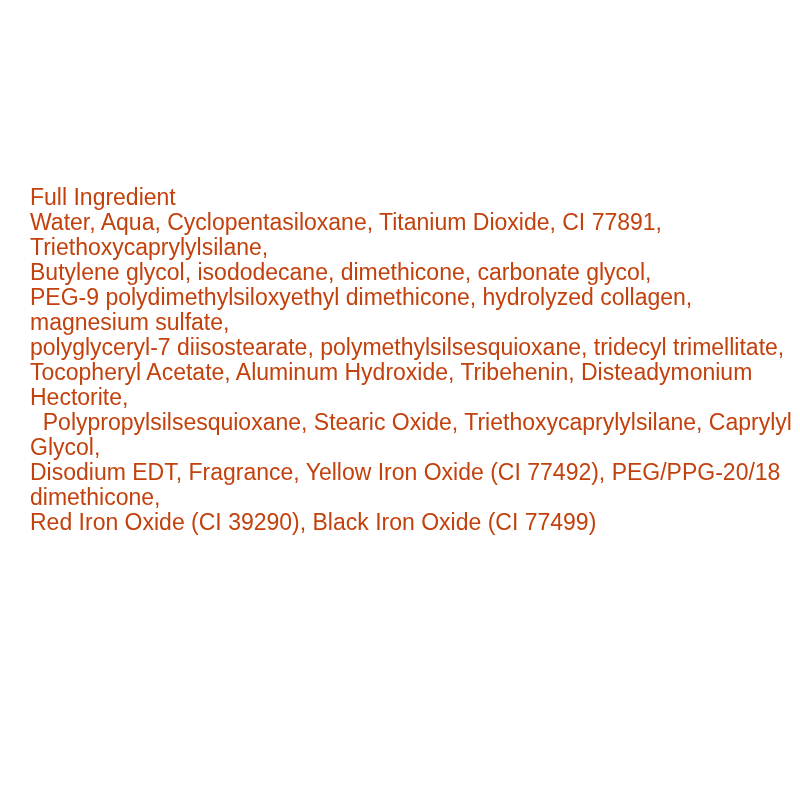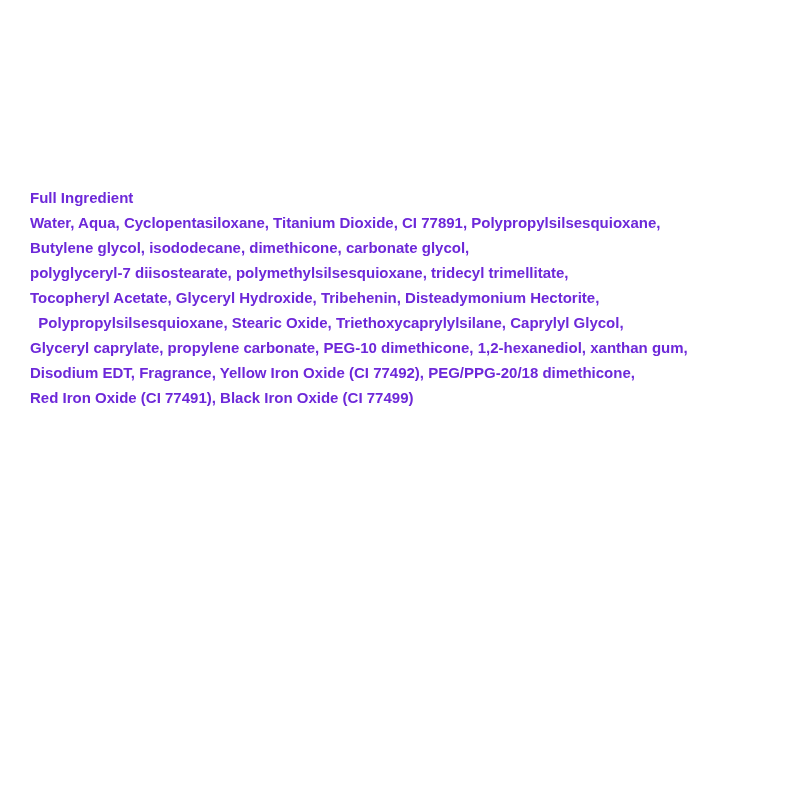--- a/index.html
+++ b/index.html
@@ -13,41 +13,41 @@
     height: 800px;
     background: #ffffff;
     overflow: hidden;
     font-family: "Liberation Sans", "DejaVu Sans", sans-serif;
   }
   .ingredient-block {
     position: absolute;
     left: 30px;
     top: 185px;
     width: 762px;
-    color: #6d28d9;
-    font-size: 15px;
+    color: #c2410c;
+    font-size: 23px;
     line-height: 25px;
-    font-weight: 700;
+    font-weight: 400;
     letter-spacing: 0px;
   }
   .ingredient-line {
     white-space: pre-wrap;
   }
   .ingredient-title {
     white-space: pre-wrap;
   }
 </style>
 </head>
 <body>
 
 <div class="page">
   <div class="ingredient-block">
     <div class="ingredient-title">Full Ingredient</div>
-    <div class="ingredient-line">Water, Aqua, Cyclopentasiloxane, Titanium Dioxide, CI 77891, Polypropylsilsesquioxane,</div>
+    <div class="ingredient-line">Water, Aqua, Cyclopentasiloxane, Titanium Dioxide, CI 77891, Triethoxycaprylylsilane,</div>
     <div class="ingredient-line">Butylene glycol, isododecane, dimethicone, carbonate glycol,</div>
+    <div class="ingredient-line">PEG-9 polydimethylsiloxyethyl dimethicone, hydrolyzed collagen, magnesium sulfate,</div>
     <div class="ingredient-line">polyglyceryl-7 diisostearate, polymethylsilsesquioxane, tridecyl trimellitate,</div>
-    <div class="ingredient-line">Tocopheryl Acetate, Glyceryl Hydroxide, Tribehenin, Disteadymonium Hectorite,</div>
+    <div class="ingredient-line">Tocopheryl Acetate, Aluminum Hydroxide, Tribehenin, Disteadymonium Hectorite,</div>
     <div class="ingredient-line">  Polypropylsilsesquioxane, Stearic Oxide, Triethoxycaprylylsilane, Caprylyl Glycol,</div>
-    <div class="ingredient-line">Glyceryl caprylate, propylene carbonate, PEG-10 dimethicone, 1,2-hexanediol, xanthan gum,</div>
     <div class="ingredient-line">Disodium EDT, Fragrance, Yellow Iron Oxide (CI 77492), PEG/PPG-20/18 dimethicone,</div>
-    <div class="ingredient-line">Red Iron Oxide (CI 77491), Black Iron Oxide (CI 77499)</div>
+    <div class="ingredient-line">Red Iron Oxide (CI 39290), Black Iron Oxide (CI 77499)</div>
   </div>
 </div>
 
 </body></html>

